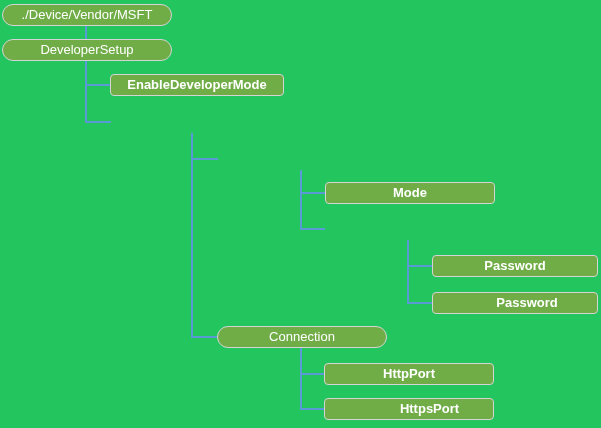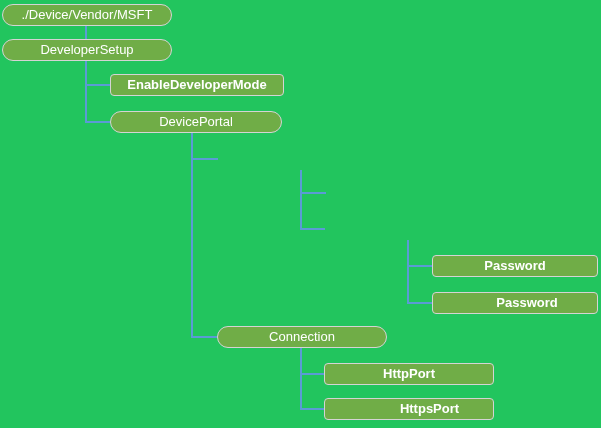--- a/index.html
+++ b/index.html
@@ -82,23 +82,23 @@
   <div class="line v l-n"></div>
   <div class="line h l-o"></div>
   <div class="line h l-p"></div>
 
   <div class="node pill n-root">./Device/Vendor/MSFT</div>
 
   <div class="node pill n-devsetup">DeveloperSetup</div>
 
   <div class="node rect n-enabledevmode">EnableDeveloperMode</div>
 
-  <div class="node pill n-deviceportal">DevicePortal</div>
 
 
+  <div class="node rect n-mode">Mode</div>
 
 
   <div class="node rect n-username">Password</div>
 
   <div class="node rect n-password">Password</div>
 
   <div class="node pill n-connection">Connection</div>
 
   <div class="node rect n-httpport">HttpPort</div>
 

